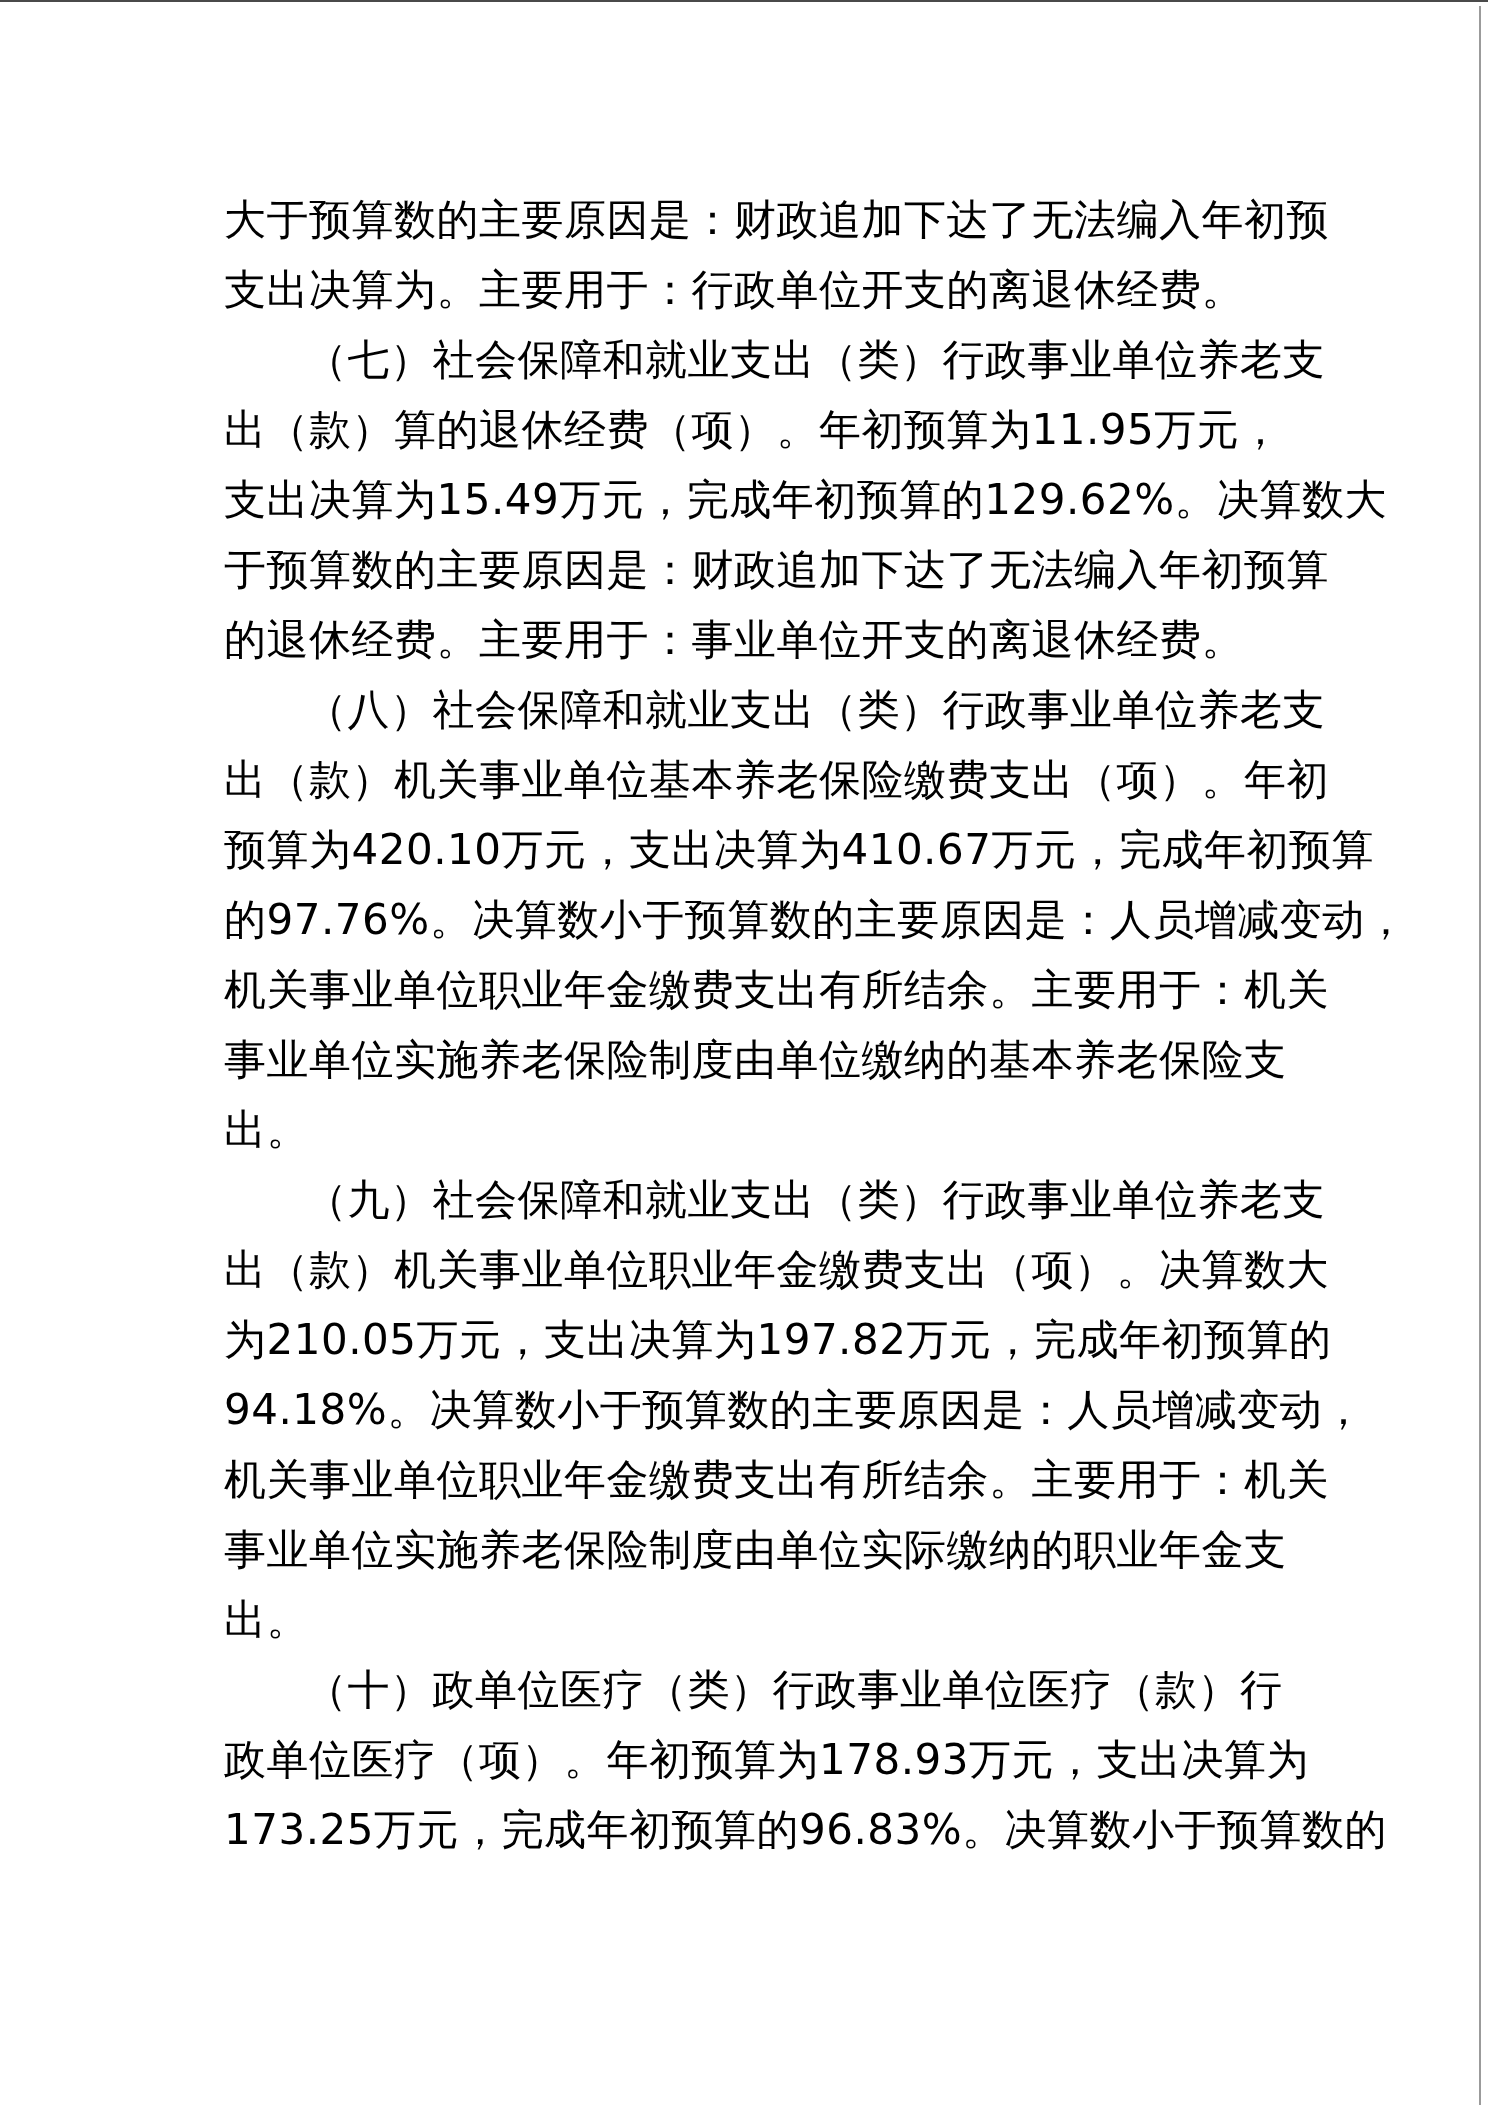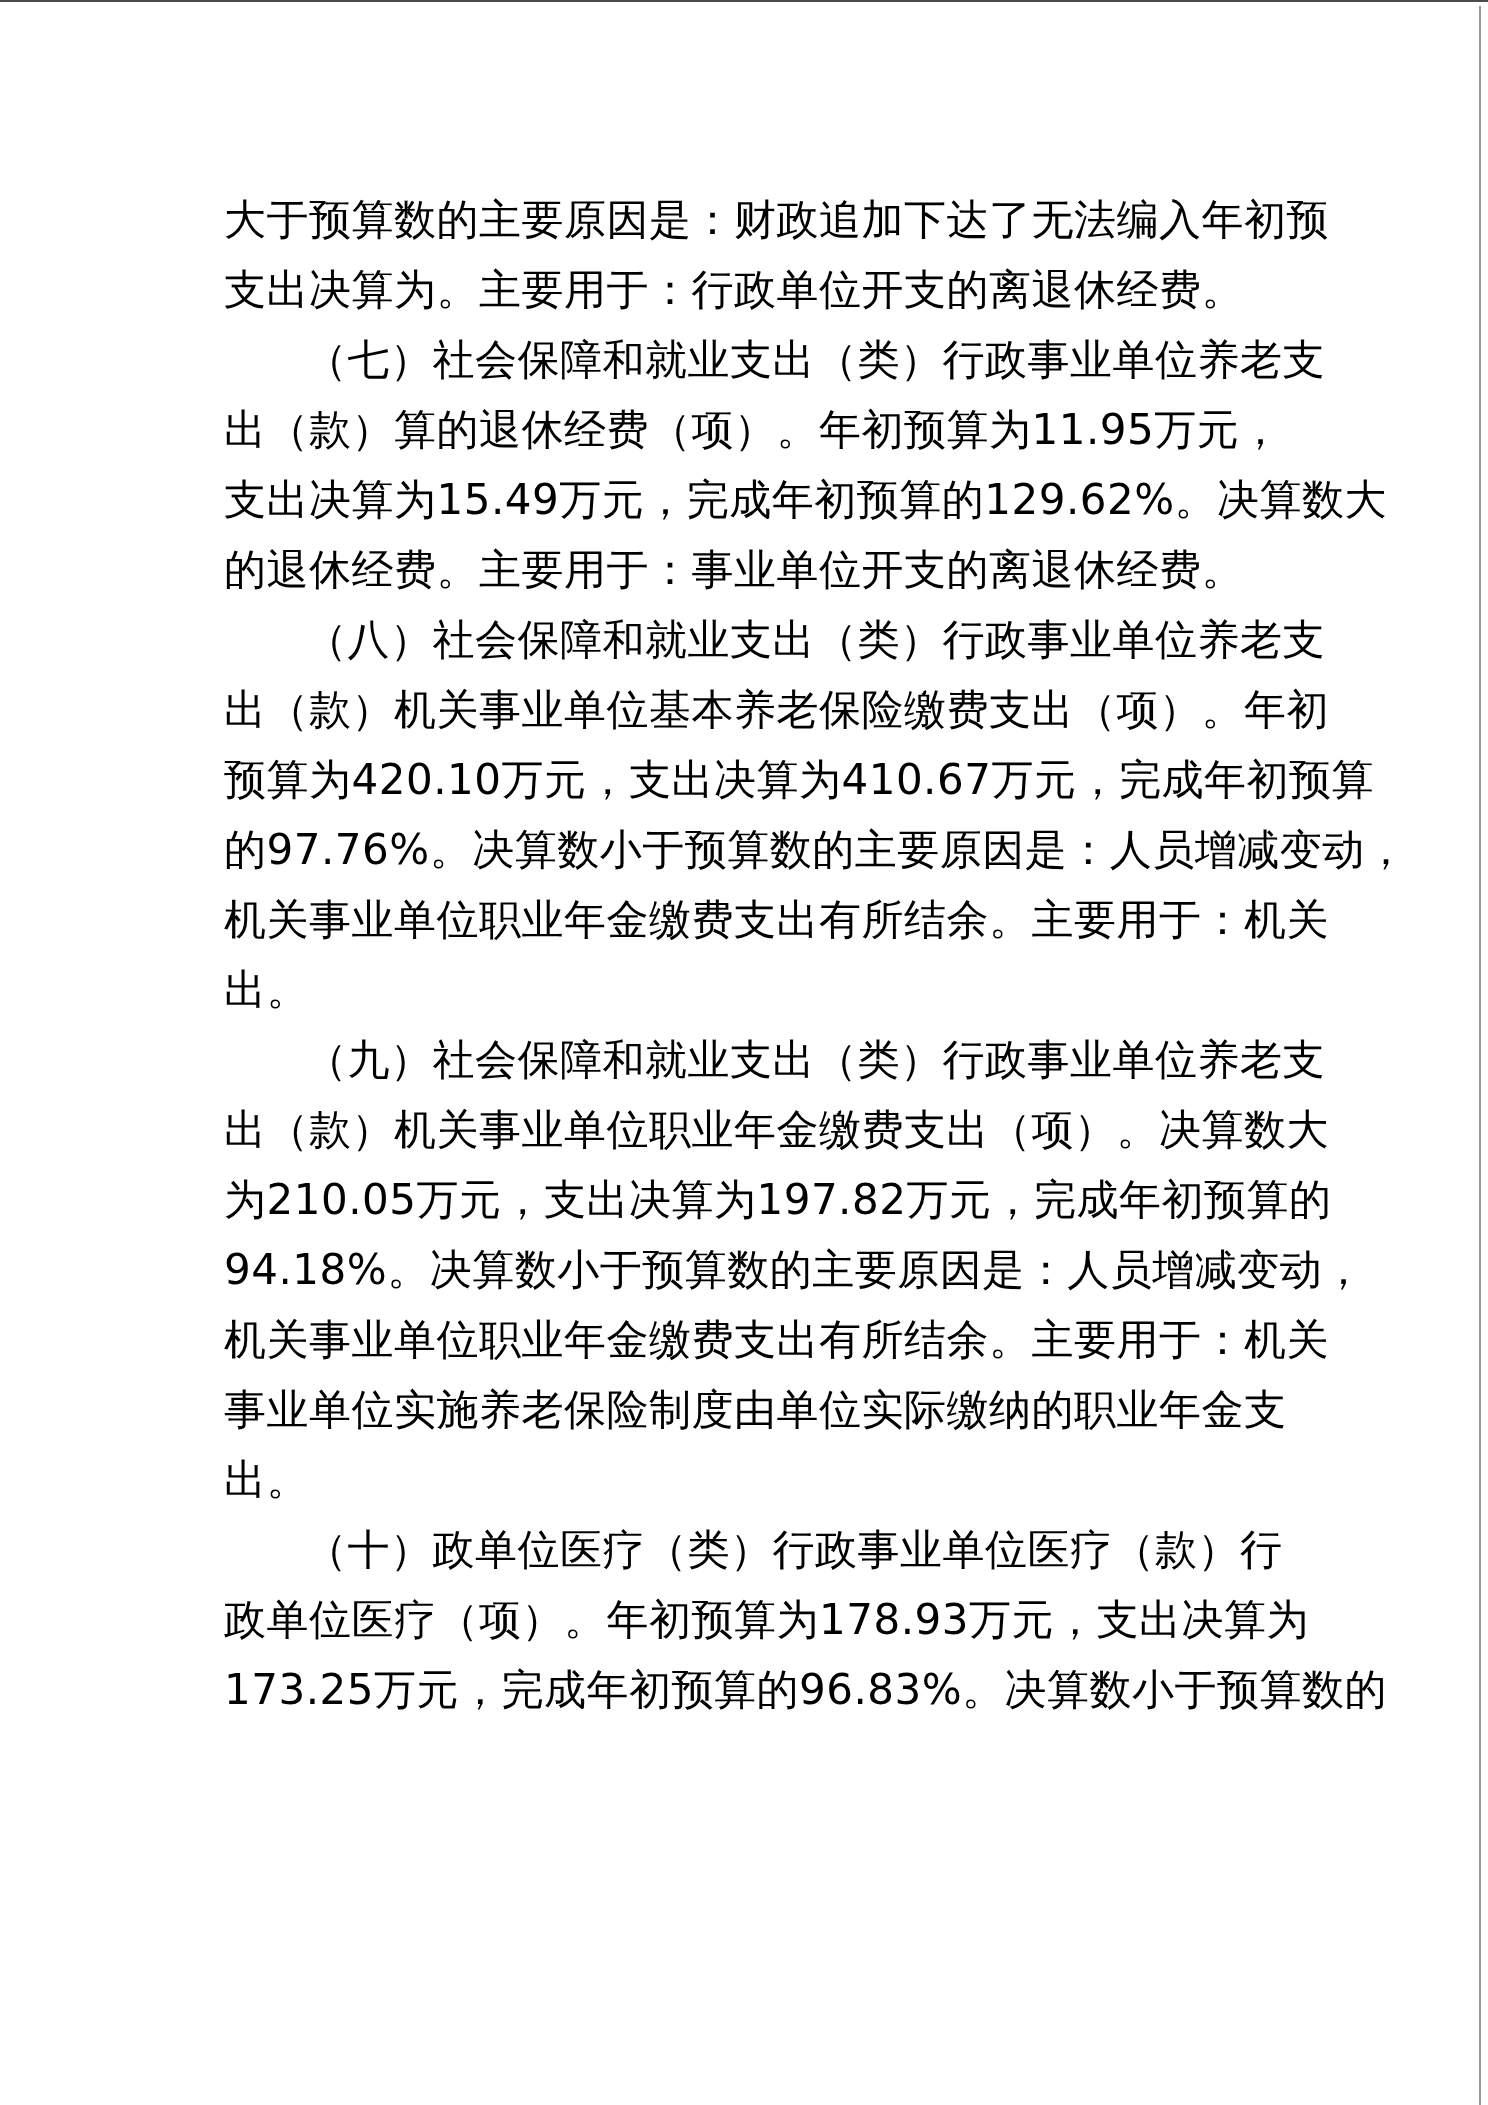--- a/index.html
+++ b/index.html
@@ -67,29 +67,31 @@
 
     <p class="para">
       <span class="line">大于预算数的主要原因是：财政追加下达了无法编入年初预</span>
       <span class="line">支出决算为。主要用于：行政单位开支的离退休经费。</span>
     </p>
 
     <p class="para">
       <span class="line indent">（七）社会保障和就业支出（类）行政事业单位养老支</span>
       <span class="line">出（款）算的退休经费（项）。年初预算为11.95万元，</span>
       <span class="line">支出决算为15.49万元，完成年初预算的129.62%。决算数大</span>
+      <span class="line">于预算数的主要原因是：财政追加下达了无法编入年初预算</span>
       <span class="line">的退休经费。主要用于：事业单位开支的离退休经费。</span>
     </p>
 
     <p class="para">
       <span class="line indent">（八）社会保障和就业支出（类）行政事业单位养老支</span>
       <span class="line">出（款）机关事业单位基本养老保险缴费支出（项）。年初</span>
       <span class="line">预算为420.10万元，支出决算为410.67万元，完成年初预算</span>
       <span class="line">的97.76%。决算数小于预算数的主要原因是：人员增减变动，</span>
       <span class="line">机关事业单位职业年金缴费支出有所结余。主要用于：机关</span>
+      <span class="line">事业单位实施养老保险制度由单位缴纳的基本养老保险支</span>
       <span class="line">出。</span>
     </p>
 
     <p class="para">
       <span class="line indent">（九）社会保障和就业支出（类）行政事业单位养老支</span>
       <span class="line">出（款）机关事业单位职业年金缴费支出（项）。决算数大</span>
       <span class="line">为210.05万元，支出决算为197.82万元，完成年初预算的</span>
       <span class="line">94.18%。决算数小于预算数的主要原因是：人员增减变动，</span>
       <span class="line">机关事业单位职业年金缴费支出有所结余。主要用于：机关</span>
       <span class="line">事业单位实施养老保险制度由单位实际缴纳的职业年金支</span>

